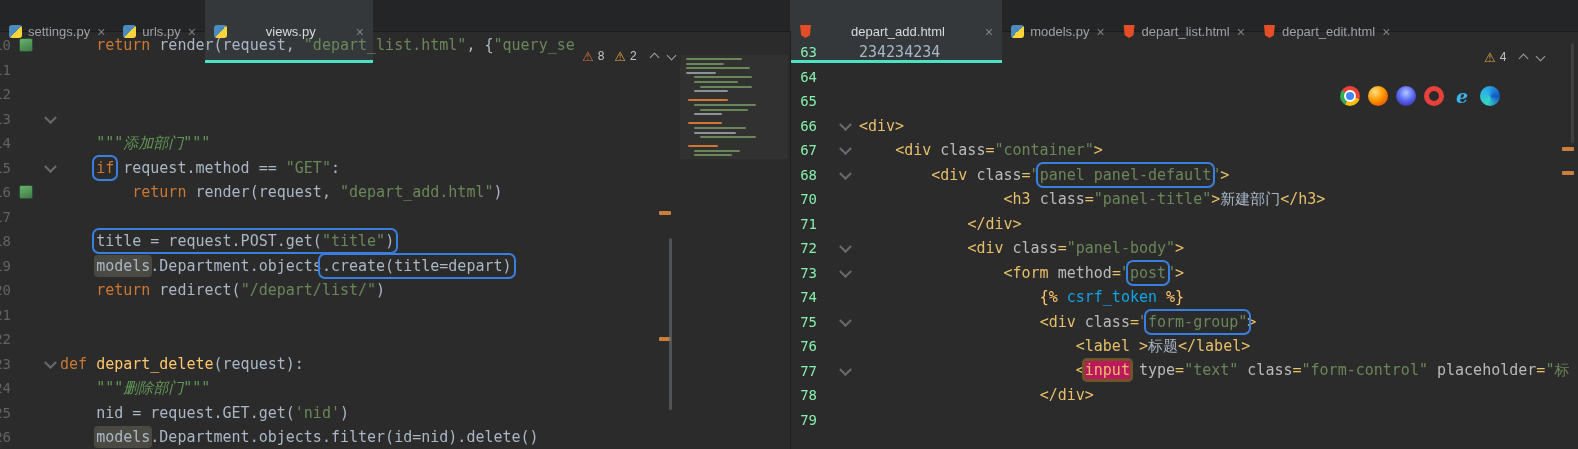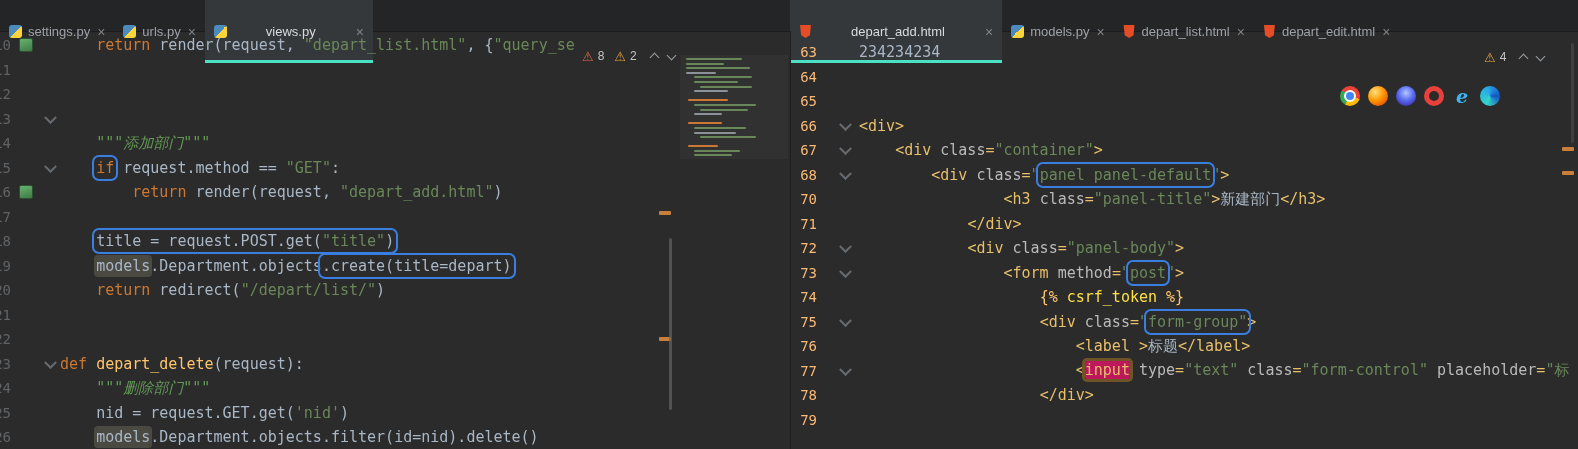--- a/index.html
+++ b/index.html
@@ -29,38 +29,38 @@
   #editor-right{left:791px;width:787px;padding-top:9px;}
   .divider{position:absolute;top:31px;bottom:0;left:790px;width:1px;background:#1e1f21;}
 
   .code-row{height:24.5px;display:flex;align-items:center;white-space:pre;}
   .lg{width:12px;flex:none;position:relative;height:100%;}
   .lg .num{position:absolute;right:1px;top:50%;transform:translateY(-50%);
            color:#606366;font-size:14px;white-space:nowrap;}
   .lic{width:48px;flex:none;position:relative;height:100%;}
   .gicon{position:absolute;left:7px;top:50%;transform:translateY(-50%);width:12px;height:12px;
          border-radius:2px;background:linear-gradient(160deg,#67b36e,#3f7a47);border:1px solid #2c5132;}
-  .rg{width:26px;flex:none;text-align:right;color:#fdba74;font-size:14px;}
+  .rg{width:26px;flex:none;text-align:right;color:#86efac;font-size:14px;}
   .rfold{width:42px;flex:none;position:relative;height:100%;}
   .fold{position:absolute;top:50%;width:7px;height:7px;border-right:2px solid #666b70;
         border-bottom:2px solid #666b70;transform:translateY(-65%) rotate(45deg);}
   .lic .fold{right:5px;}
   .rfold .fold{right:9px;}
   .code-text{white-space:pre;}
 
   
   .tok{color:#a9b7c6;}
   .tok-kw{color:#cc7832;}
   .tok-str{color:#6a8759;}
   .tok-doc{color:#629755;font-style:italic;}
   .tok-fn{color:#ffc66d;}
   .tok-tag{color:#e8bf6a;}
   .tok-attr{color:#bababa;}
   .tok-tpl{color:#ffc66d;}
-  .tok-tkw{color:#fde047;}
+  .tok-tkw{color:#0ea5e9;}
   .bg-usage{background:#4b4a42;box-shadow:0 0 0 2px #4b4a42;border-radius:2px;}
   .bg-match{background:#be185d;box-shadow:0 0 0 3px #6e5427;border-radius:2px;}
   .occ{outline:2px solid #3a7fe0;outline-offset:2px;border-radius:3px;}
 
   
   #minimap{position:absolute;top:24px;right:2px;width:108px;height:104px;
            background:rgba(255,255,255,0.03);padding:3px 4px;box-sizing:border-box;}
   .mrow{height:2px;margin-bottom:2.6px;border-radius:1px;}
   .m-g{background:#6a8759;}
   .m-w{background:#8a9199;}

